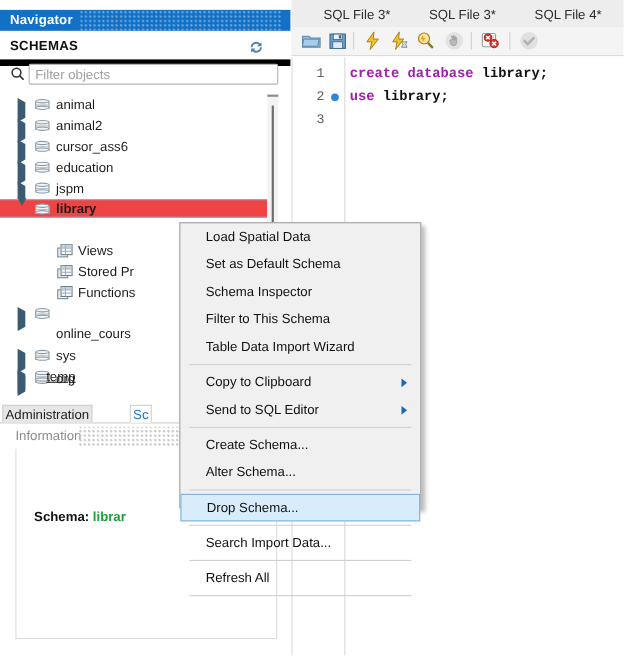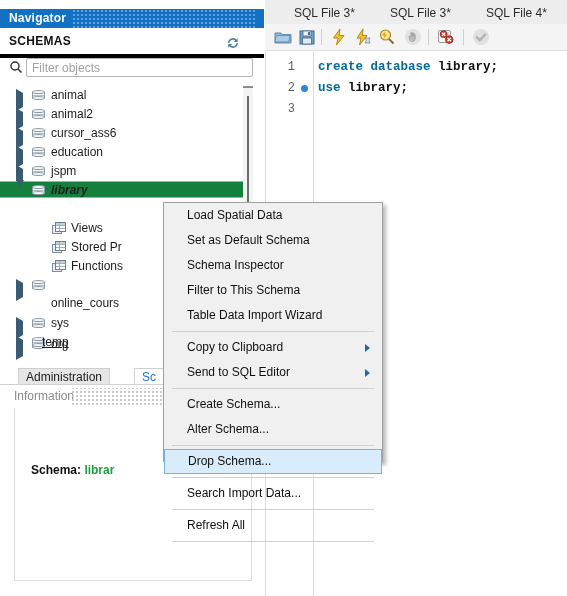--- a/index.html
+++ b/index.html
@@ -27,21 +27,21 @@
   #nav-header .dots{
     position:absolute;left:73px;top:0px;right:8px;height:19px;
     background-image:
       radial-gradient(circle at 1px 1px,#6fa9dd 1px,transparent 1.2px);
     background-size:4px 4px;background-position:0 5px;
     opacity:.9;
   }
 
   #schemas-bar{
     position:absolute;left:0;top:32px;width:264px;height:22px;
-    background:#ffffff;border-bottom:4px solid #000000;
+    background:#ffffff;border-bottom:6px solid #000000;
   }
   #schemas-bar .lbl{
     position:absolute;left:9px;top:2px;font-size:12px;font-weight:bold;
     color:#111;letter-spacing:.3px;
   }
   #refresh-ico{
     position:absolute;left:225px;top:3px;width:16px;height:16px;
   }
 
   #filter-row{
@@ -64,22 +64,22 @@
     position:relative;height:19px;line-height:19px;
     white-space:nowrap;font-size:12px;color:#1d1d1d;
   }
   .tnode .arrow{
     position:absolute;top:5px;width:9px;height:9px;
   }
   .tnode .dbico{position:absolute;top:3px;width:13px;height:13px;}
   .tnode .tblico{position:absolute;top:3px;width:14px;height:13px;}
   .tnode .tlabel{position:absolute;top:0px;}
   .tnode.sel{
-    background:#15803d;border-top:1px solid #7cb9e0;border-bottom:1px solid #7cb9e0;
-    height:17px;line-height:17px;font-weight:bold;font-style:italic;
+    background:#ef4444;border-top:1px solid #7cb9e0;border-bottom:1px solid #7cb9e0;
+    height:17px;line-height:17px;font-weight:bold;
   }
   .tnode.sel .arrow{top:4px;}
   .tnode.sel .dbico{top:2px;}
 
   
   .cyl{width:13px;height:13px;position:relative;}
   .cyl i{position:absolute;display:block;box-sizing:border-box;}
   .cyl .top{left:0;top:1px;width:13px;height:4px;border:1px solid #8c9aa5;
     border-radius:50%;background:#f2f5f7;}
   .cyl .mid{left:0;top:3px;width:13px;height:7px;border-left:1px solid #8c9aa5;
@@ -116,21 +116,21 @@
     position:absolute;left:243px;top:86px;width:10px;height:2px;background:#8d8d8d;
   }
 
   
   #nav-tabs{
     position:absolute;left:0;top:368px;width:264px;height:16px;
     background:#ffffff;border-bottom:1px solid #cfcfcf;
   }
   .navtab{
     position:absolute;top:0;height:16px;line-height:16px;font-size:12px;
-    padding:0 7px;box-sizing:border-box;margin-left:16px;
+    padding:0 2px;box-sizing:border-box;
   }
   #tab-administration{left:2px;background:#e6e6e6;color:#222;border:1px solid #cfcfcf;border-bottom:none;}
   #tab-schemas{left:118px;background:#ffffff;color:#1976c8;border:1px solid #cfcfcf;border-bottom:1px solid #ffffff;}
 
   
   #info-header{
     position:absolute;left:0;top:388px;width:264px;height:18px;background:#ffffff;
   }
   #info-header .cap{
     position:absolute;left:14px;top:1px;font-size:12px;color:#8b8b8b;
@@ -183,21 +183,21 @@
     font-size:12px;color:#606060;
   }
   .bpdot{position:absolute;left:36px;width:7px;height:7px;border-radius:50%;background:#2f86d6;}
 
   #code{
     position:absolute;left:53px;top:52px;width:249px;height:544px;
     font-family:"Liberation Mono","DejaVu Sans Mono",monospace;
     font-size:12.5px;
   }
   .cline{position:absolute;left:0;white-space:pre;}
-  .kw{color:#0369a1;font-weight:bold;}
+  .kw{color:#a21caf;font-weight:bold;}
   .id{color:#101010;font-weight:bold;}
 
   #editor-divider{
     position:absolute;left:265px;top:52px;width:1px;height:544px;background:#dcdcdc;
   }
 
   
   #context-menu{
     position:absolute;left:163px;top:202px;width:220px;height:260px;
     background:#f0f0f0;border:1px solid #a0a0a0;

